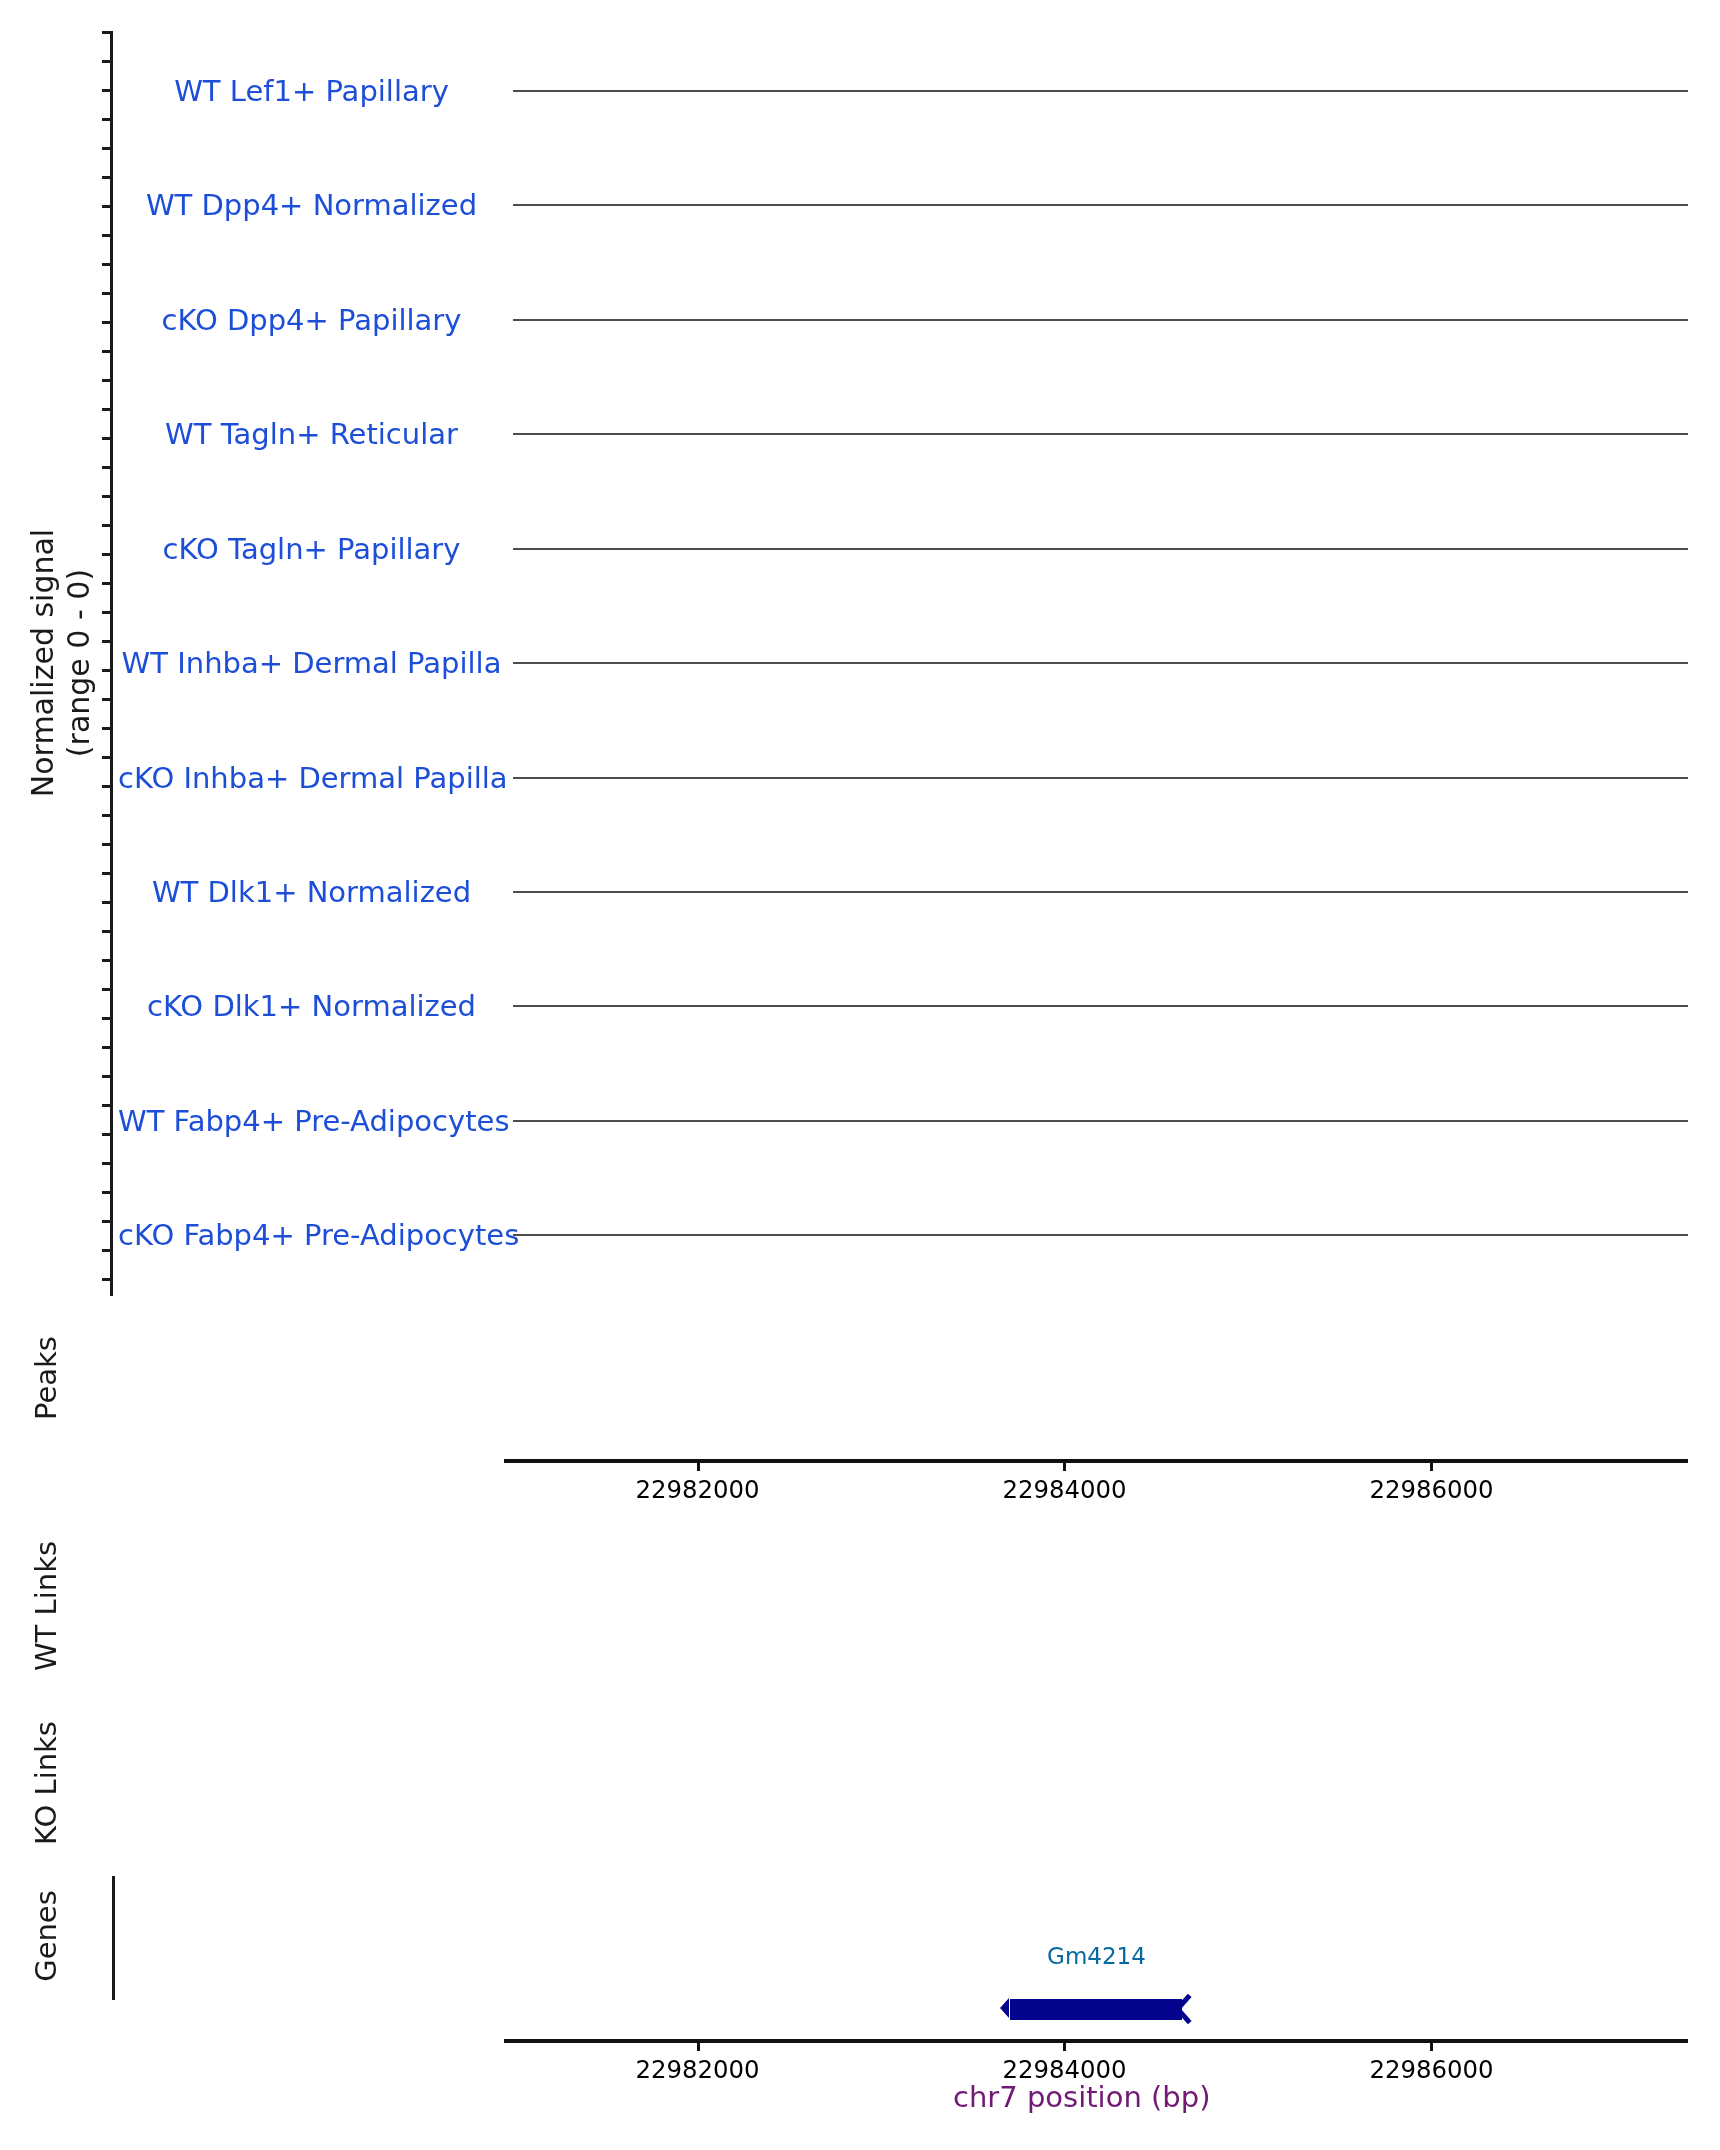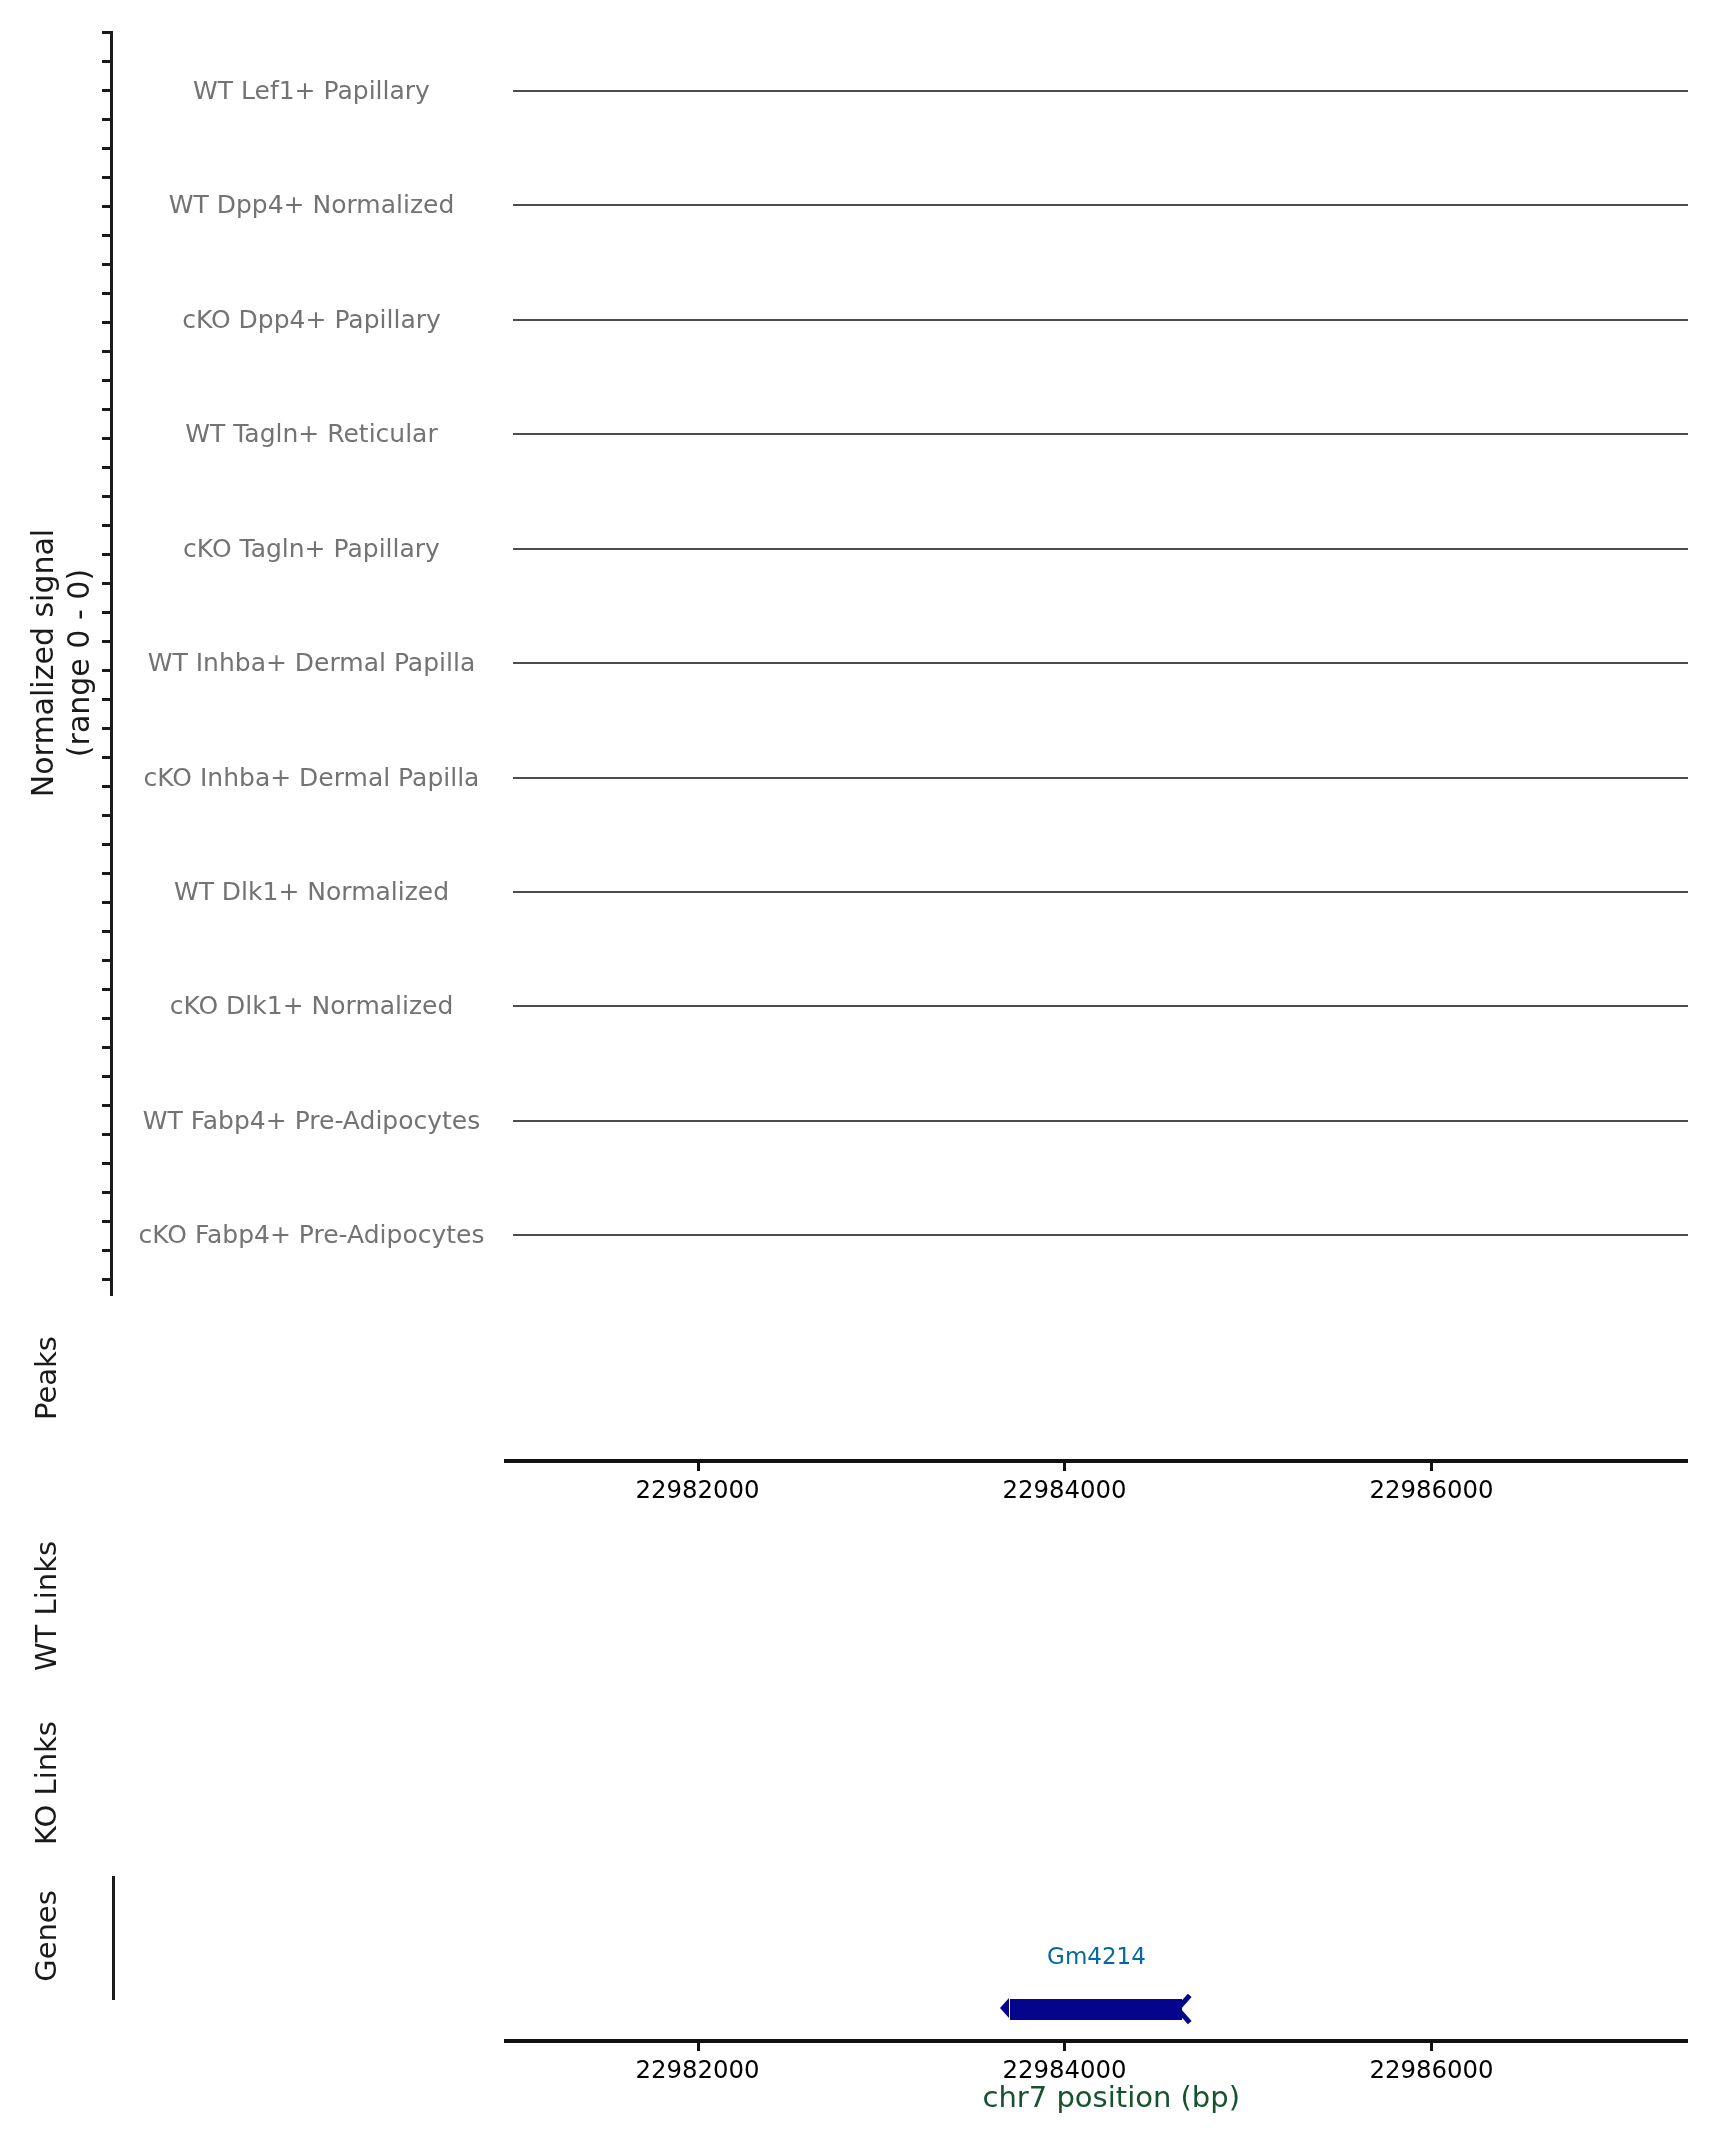--- a/index.html
+++ b/index.html
@@ -8,26 +8,26 @@
     font-family:"DejaVu Sans","Liberation Sans",sans-serif; color:#1a1a1a; overflow:hidden;
   }
   .rot { position:absolute; transform:rotate(-90deg); text-align:center; }
   .sig-title { left:-584px; top:627px; width:1290px; height:72px; font-size:30px; line-height:36px; color:#1a1a1a; }
   .section-label { width:287px; height:36px; line-height:36px; font-size:29px; color:#1a1a1a; left:-98px; }
   .bracket-line { position:absolute; background:#1a1a1a; }
   .bracket-ticks { position:absolute; left:102px; top:31px; width:8.6px; height:1265px;
     background:repeating-linear-gradient(to bottom,#1a1a1a 0 2.9px,transparent 2.9px 29px); }
   .track-row { position:absolute; left:0; width:1721px; height:0; }
   .track-label { position:absolute; left:118px; width:387px; top:-20px; height:40px; line-height:40px;
-    text-align:center; font-size:25px; color:#737373; white-space:nowrap; }
+    text-align:center; font-size:29px; color:#1d4ed8; white-space:nowrap; }
   .track-line { position:absolute; left:513px; width:1175px; top:-0.7px; height:1.4px; background:#4d4d4d; }
   .axis-line { position:absolute; left:504px; width:1184px; height:3.6px; background:#111111; }
   .axis-tick { position:absolute; width:2.9px; height:9.3px; background:#111111; }
   .axis-tick-label { position:absolute; width:215px; text-align:center; font-size:24.4px; color:#000000; }
-  .x-title { position:absolute; left:953px; width:287px; top:2080px; text-align:right; font-size:29px; color:#14532d; }
+  .x-title { position:absolute; left:953px; width:287px; top:2080px; text-align:left; font-size:29px; color:#701a75; }
   .gene-name { position:absolute; width:287px; text-align:center; font-size:23px; color:#0369a1; top:1943px; }
   .gene-box { position:absolute; top:1999px; height:21px; }
   .gene-arrow-left { position:absolute; width:0; height:0; top:1998px;
     border-top:10.8px solid transparent; border-bottom:10.8px solid transparent; }
   .gene-chevron { position:absolute; top:1993px; }
 </style>
 </head>
 <body>
 
 <div class="fig">

